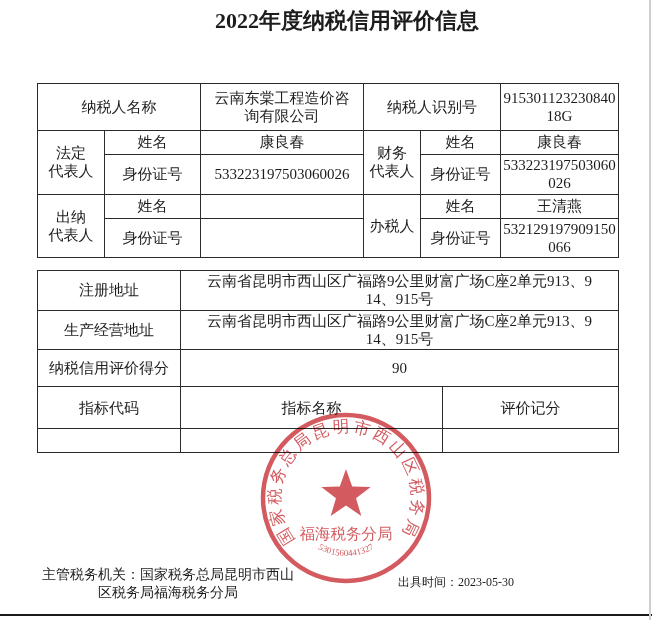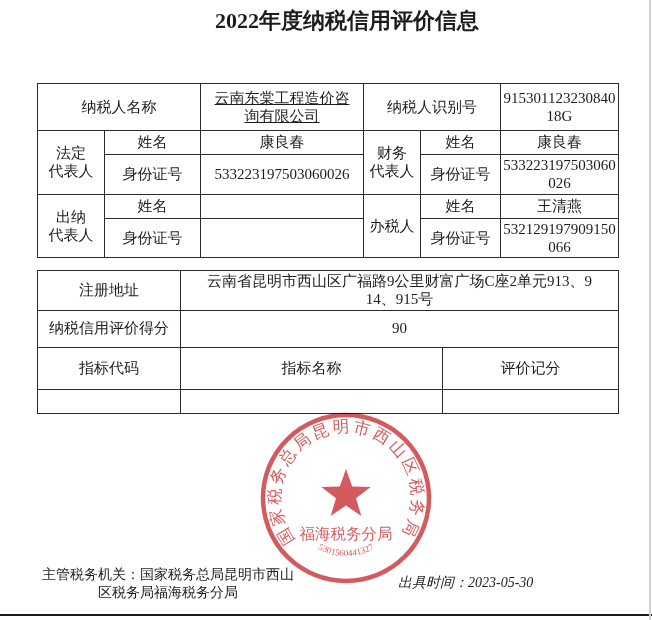--- a/index.html
+++ b/index.html
@@ -14,30 +14,30 @@
   }
   table{border-collapse:collapse;table-layout:fixed;position:absolute;left:37px;width:581px;}
   .tbl-upper{top:83px;}
   .tbl-lower{top:270px;}
   td{
     border:1px solid #2b2b2b;text-align:center;vertical-align:middle;
     font-size:15px;line-height:1.22;padding:1px 2px;
     word-break:break-all;overflow:hidden;
   }
   .pre{white-space:pre-line;}
-  .name-cell{padding:1px 10px;text-decoration:underline;}
+  .name-cell{padding:1px 10px;}
   .addr{padding:1px 26px;margin-left:31px;}
   .h47{height:47px}.h33{height:24px}.h37{height:37px}.h38{height:38px}
   .h30{height:30px}.h42{height:42px}
   .footer-left{
     position:absolute;left:38px;top:566px;width:260px;text-align:center;
     font-size:14px;line-height:1.3;
   }
   .footer-right{
-    position:absolute;left:398px;top:574px;font-size:14px;font-style:italic;
+    position:absolute;left:398px;top:574px;font-size:12px;
   }
   .seal{
     position:absolute;left:256px;top:408px;width:180px;height:180px;
     opacity:0.82;mix-blend-mode:multiply;pointer-events:none;
   }
   .bottom-line{position:absolute;left:0;top:614px;width:652px;height:2px;background:#1a1a1a;}
   .right-line{position:absolute;left:649px;top:0;width:2px;height:620px;background:#cfcfcf;}
 </style>
 </head>
 <body>
@@ -100,20 +100,24 @@
       <col style="width:128px">
       <col style="width:134px">
       <col style="width:176px">
   </colgroup>
   <tbody>
       <tr class="h38">
     <td>注册地址</td>
     <td colspan="3" class="addr">云南省昆明市西山区广福路9公里财富广场C座2单元913、914、915号</td>
   </tr>
   <tr class="h37">
+    <td>生产经营地址</td>
+    <td colspan="3" class="addr">云南省昆明市西山区广福路9公里财富广场C座2单元913、914、915号</td>
+  </tr>
+  <tr class="h37">
     <td>纳税信用评价得分</td>
     <td colspan="3">90</td>
   </tr>
   <tr class="h42">
     <td>指标代码</td>
     <td colspan="2">指标名称</td>
     <td>评价记分</td>
   </tr>
   <tr class="h33">
     <td></td>

